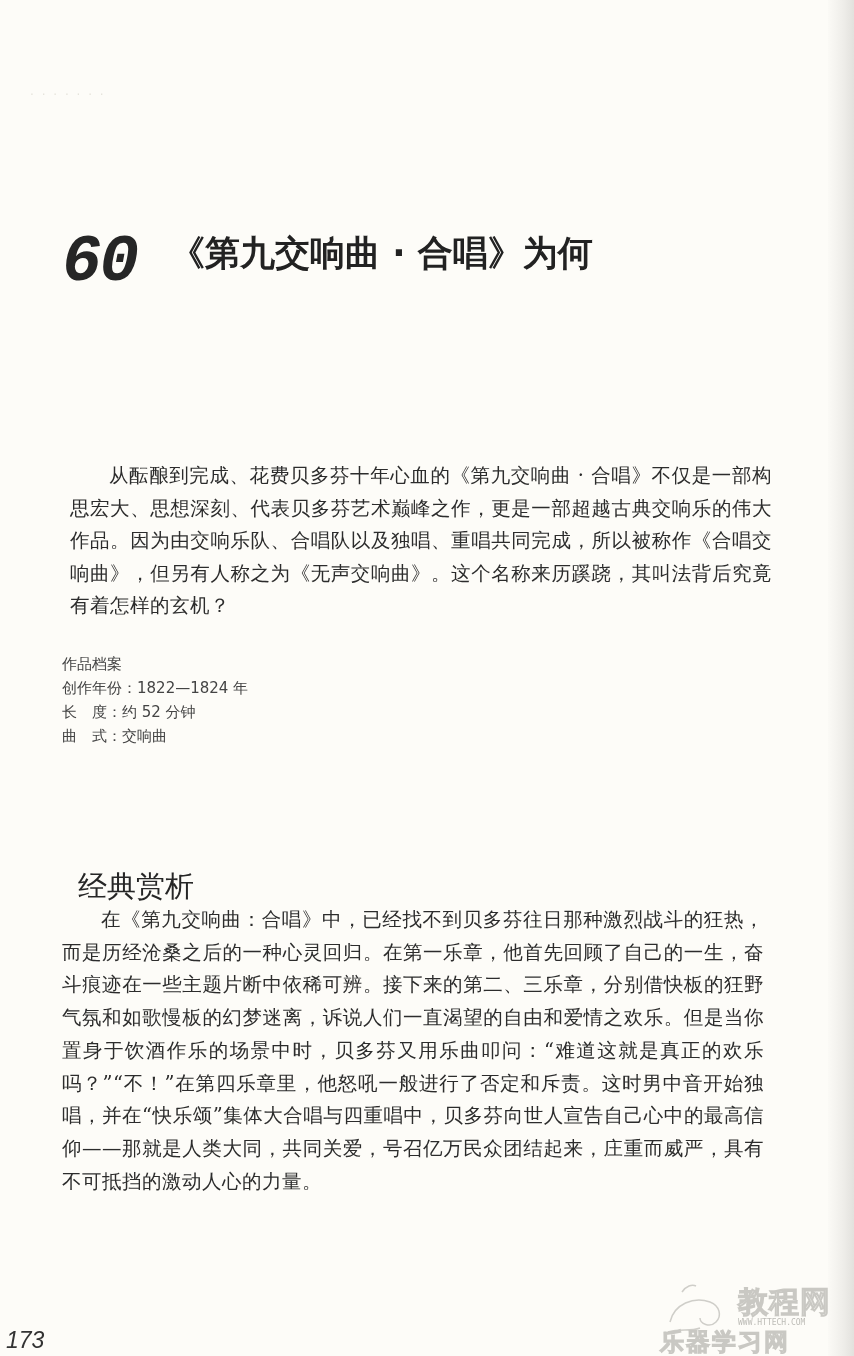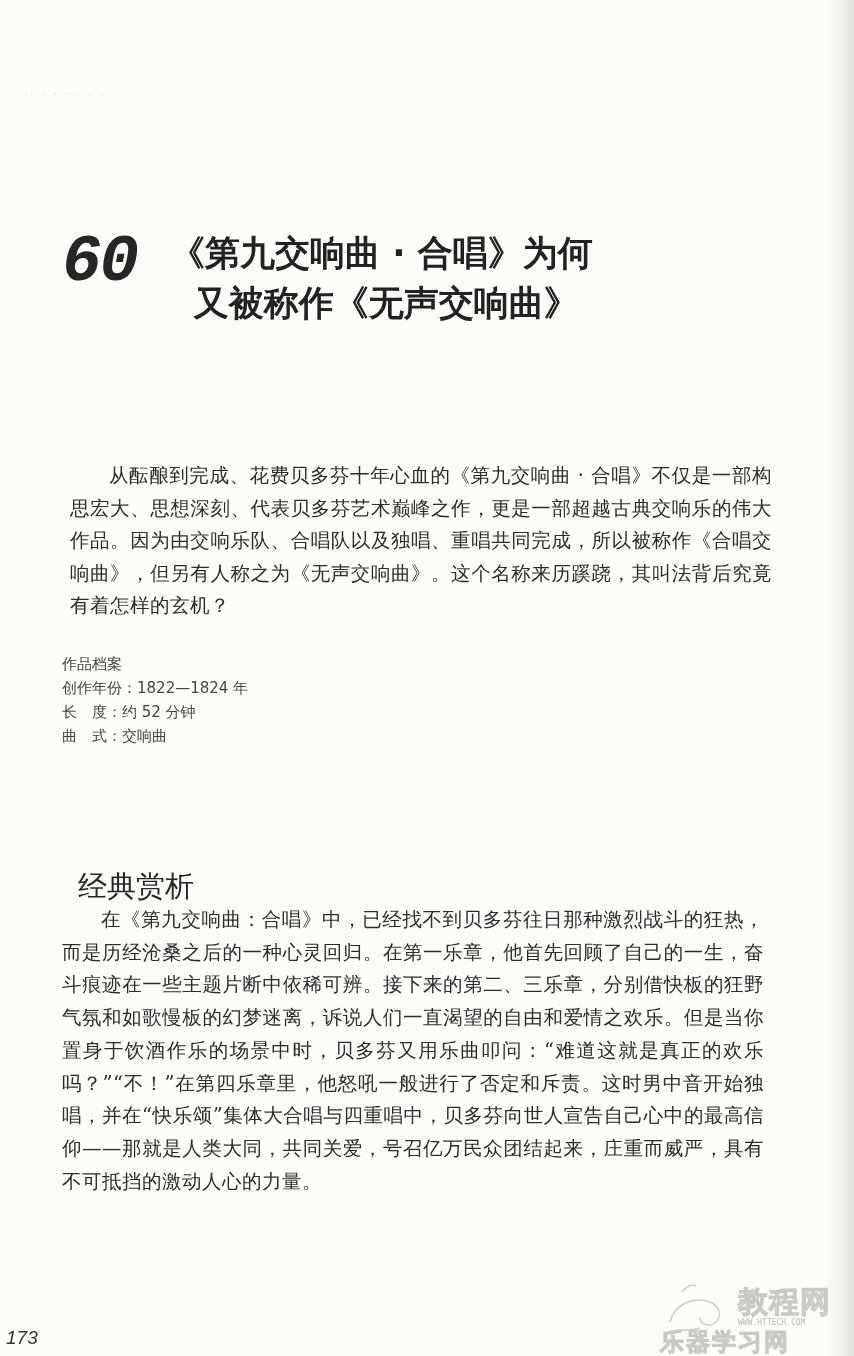--- a/index.html
+++ b/index.html
@@ -47,21 +47,20 @@
       width: 108px;
     }
     .chapter-title {
       font-family: "DejaVu Sans", sans-serif;
       font-weight: bold;
       font-size: 35px;
       line-height: 50px;
       color: #222;
       margin-left: 0px;
       margin-top: -4px;
-      text-align: center;
     }
     .chapter-title .line2 {
       display: block;
       padding-left: 10px;
     }
     .intro {
       position: absolute;
       left: 62px;
       top: 452px;
       width: 702px;
@@ -103,21 +102,21 @@
       text-indent: 39px;
       text-align: justify;
       letter-spacing: 0.5px;
     }
     .page-number {
       position: absolute;
       left: 6px;
       top: 1327px;
       font-family: "Liberation Sans", "DejaVu Sans", sans-serif;
       font-style: italic;
-      font-size: 19px;
+      font-size: 23px;
       color: #333;
     }
     .watermark {
       position: absolute;
       left: 660px;
       top: 1282px;
       width: 180px;
       height: 70px;
       color: #d0cfca;
     }
@@ -161,21 +160,20 @@
 <body>
 
 <div class="page-shade"></div>
 
 <div class="ghost-text" style="left:30px;top:88px;">· · · · · · ·</div>
 
 <div class="chapter-header">
   <div class="chapter-number">60</div>
   <div class="chapter-title">
     <span class="line1">《第九交响曲 · 合唱》为何</span>
-    <span class="line2">又被称作《无声交响曲》</span>
   </div>
 </div>
 
 <p class="intro" style="margin:8px;">从酝酿到完成、花费贝多芬十年心血的《第九交响曲 · 合唱》不仅是一部构思宏大、思想深刻、代表贝多芬艺术巅峰之作，更是一部超越古典交响乐的伟大作品。因为由交响乐队、合唱队以及独唱、重唱共同完成，所以被称作《合唱交响曲》，但另有人称之为《无声交响曲》。这个名称来历蹊跷，其叫法背后究竟有着怎样的玄机？</p>
 
 <div class="profile">
   <div class="profile-row">作品档案</div>
   <div class="profile-row">
     <span>创作年份：</span><span>1822—1824 年</span>
   </div>

